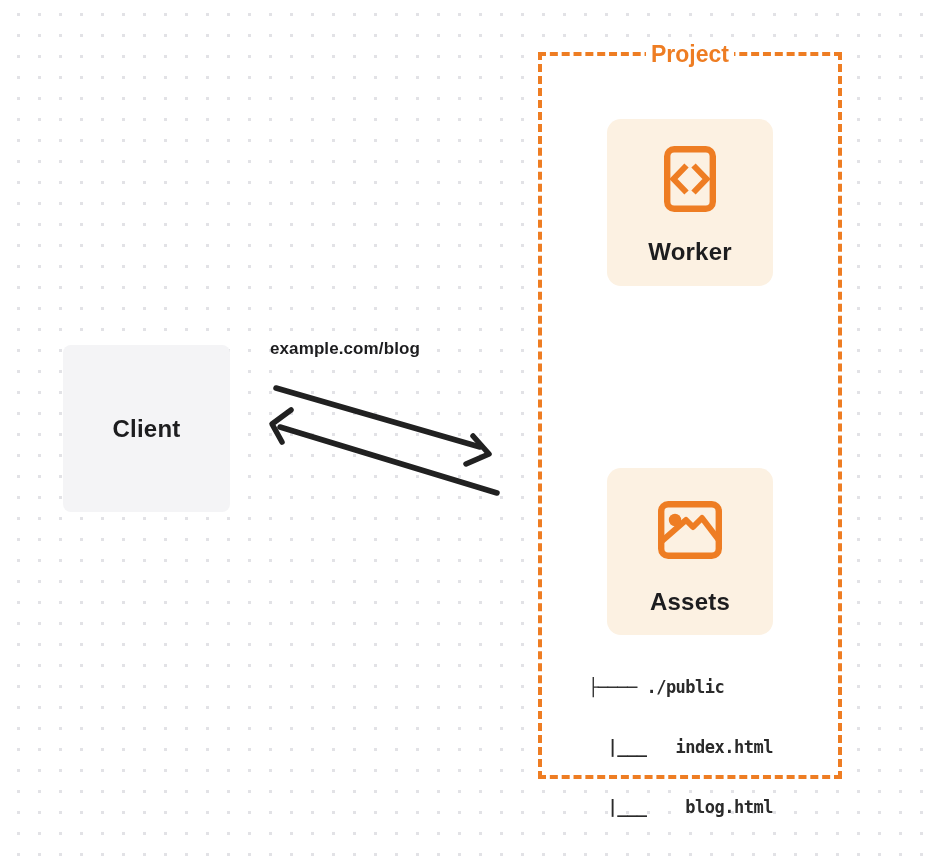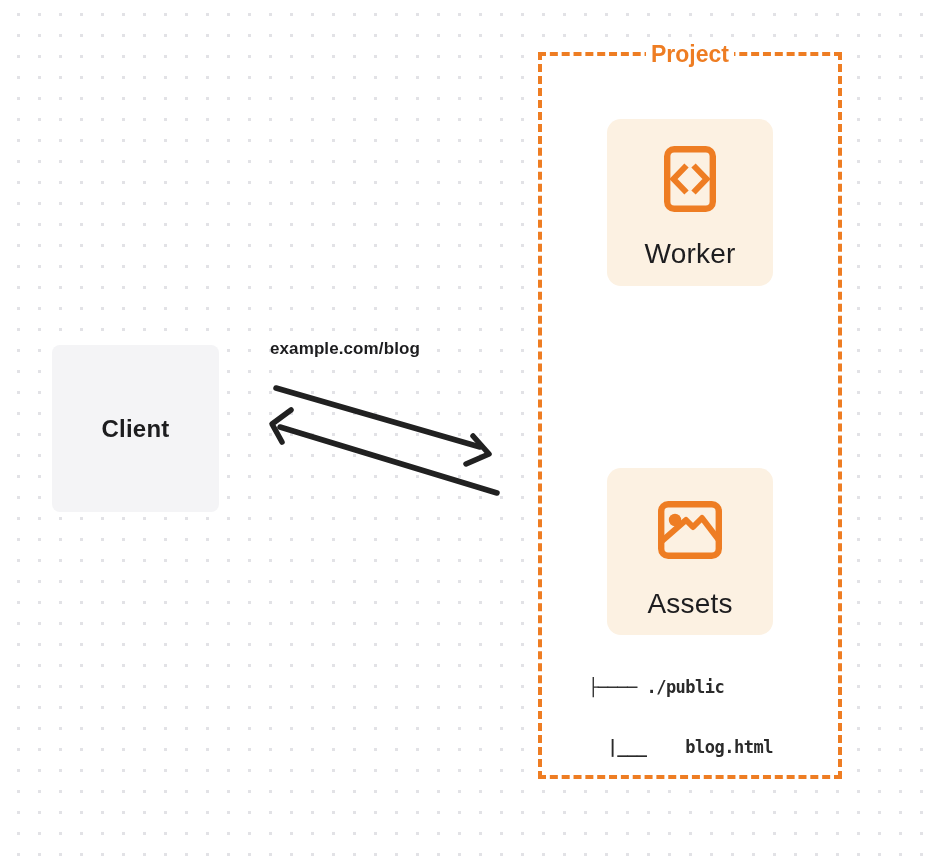--- a/index.html
+++ b/index.html
@@ -8,21 +8,21 @@
   }
   *{margin:0;padding:0;box-sizing:border-box;}
   html,body{background:#fff;}
   .canvas{
     position:relative;width:938px;height:860px;overflow:hidden;background:#fff;
     background-image:radial-gradient(circle,var(--dot) 1.7px,transparent 1.9px);
     background-size:21px 21px;background-position:8px 4px;
     font-family:"Liberation Sans",sans-serif;
   }
   .client-box{
-    position:absolute;left:52px;top:345px;width:167px;height:167px;
+    position:absolute;left:63px;top:345px;width:167px;height:167px;
     background:var(--client-bg);border-radius:8px;
     display:flex;align-items:center;justify-content:center;
   }
   .client-label{font-size:24px;font-weight:700;color:var(--text-dark);letter-spacing:.2px;}
   .request-label{
     position:absolute;left:270px;top:339px;font-size:17px;font-weight:700;
     color:var(--text-dark);letter-spacing:.1px;white-space:nowrap;
   }
   .arrows{position:absolute;left:0;top:0;pointer-events:none;}
   .arrow-stroke{stroke:var(--arrow);stroke-width:5.5;fill:none;stroke-linecap:round;stroke-linejoin:round;}
@@ -38,21 +38,21 @@
   .card{
     position:absolute;left:50%;transform:translateX(-50%);
     width:166px;height:167px;background:var(--card-bg);border-radius:14px;
     display:flex;flex-direction:column;align-items:center;
   }
   .card-worker{top:63px;}
   .card-assets{top:412px;}
   .card .icon{display:block;}
   .card-worker .icon{margin-top:27px;}
   .card-assets .icon{margin-top:33px;}
-  .card-label{font-size:28px;font-weight:400;color:var(--text-dark);letter-spacing:.2px;}
+  .card-label{font-size:24px;font-weight:700;color:var(--text-dark);letter-spacing:.2px;}
   .card-worker .card-label{margin-top:26px;}
   .card-assets .card-label{margin-top:29px;}
   .o-stroke{stroke:var(--orange);fill:none;}
   .o-fill{fill:var(--orange);}
   .file-tree{
     position:absolute;left:46px;top:581px;
     font-family:"DejaVu Sans Mono",monospace;font-size:17px;line-height:20px;
     font-weight:700;color:#2A2A2A;white-space:pre;letter-spacing:-0.5px;
   }
   .file-tree div{white-space:pre;}
@@ -95,18 +95,19 @@
       <svg class="icon" width="64" height="58" viewBox="0 0 64 58">
         <rect class="o-stroke" x="3.2" y="3.2" width="57.6" height="51.6" rx="7" stroke-width="6.4"></rect>
         <circle class="o-fill" cx="17" cy="19" r="6.2"></circle>
         <polyline class="o-stroke" points="4,40 28,19 35,26 44,17 60,38" stroke-width="6" stroke-linejoin="round" stroke-linecap="round"></polyline>
       </svg>
       <span class="card-label">Assets</span>
     </div>
 
     <div class="file-tree">
       <div>├──── ./public</div>
+      <div>  |___   index.html</div>
       <div>  |___    blog.html</div>
       
     </div>
   </div>
 
 </div>
 
 </body></html>

